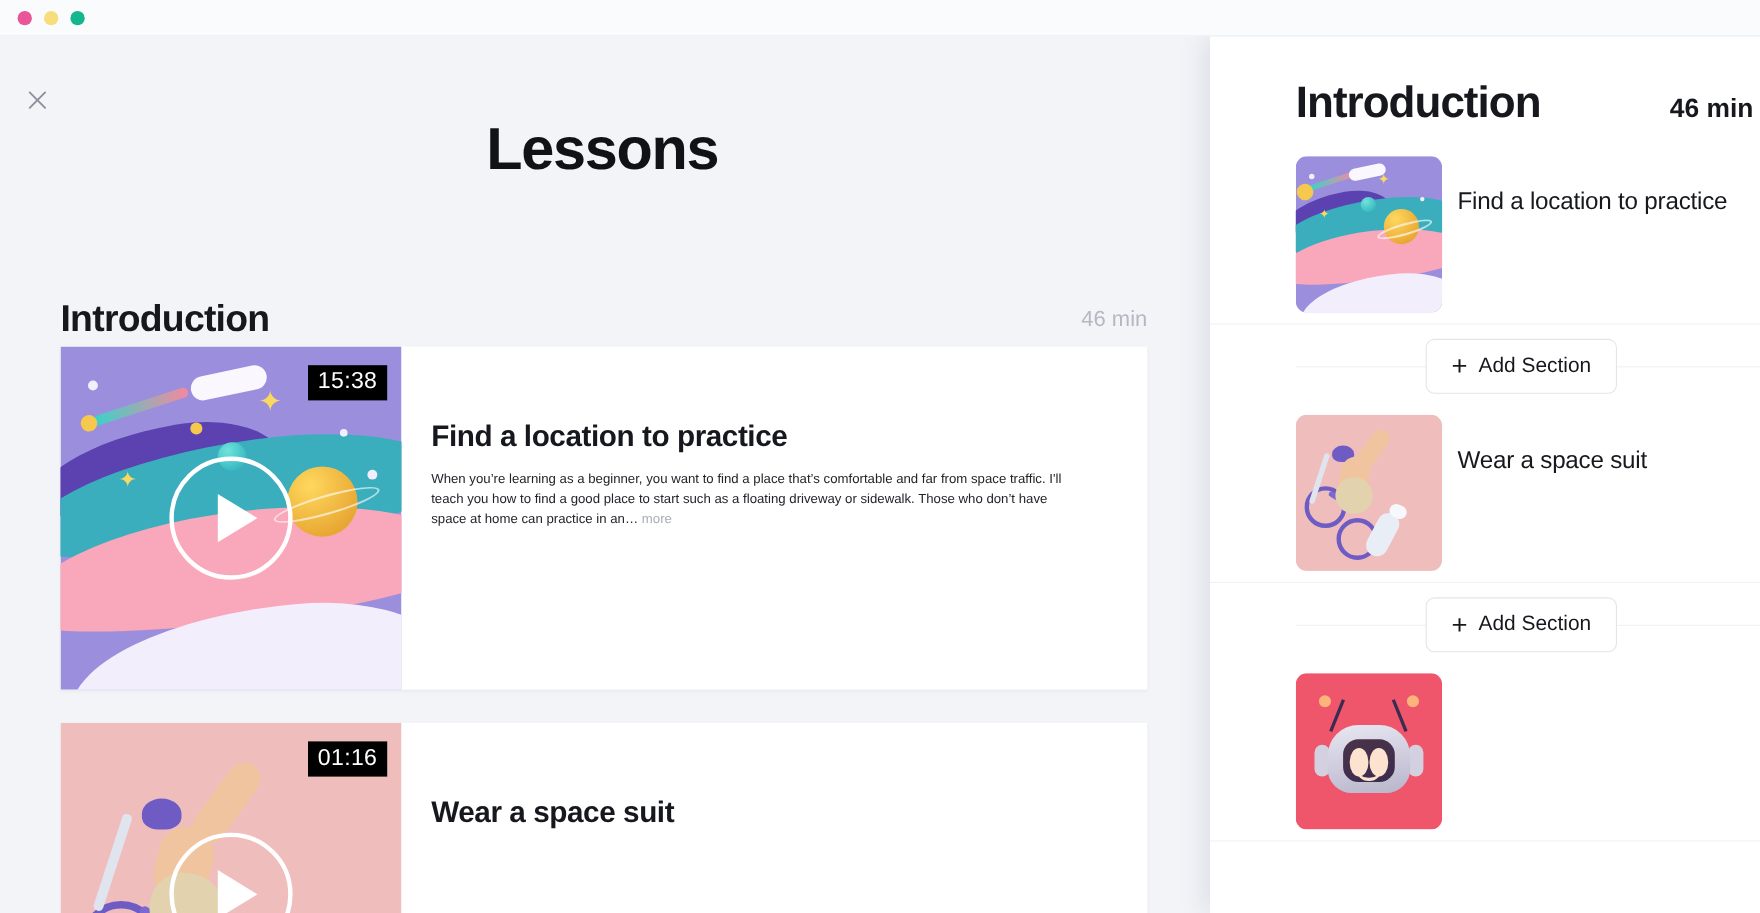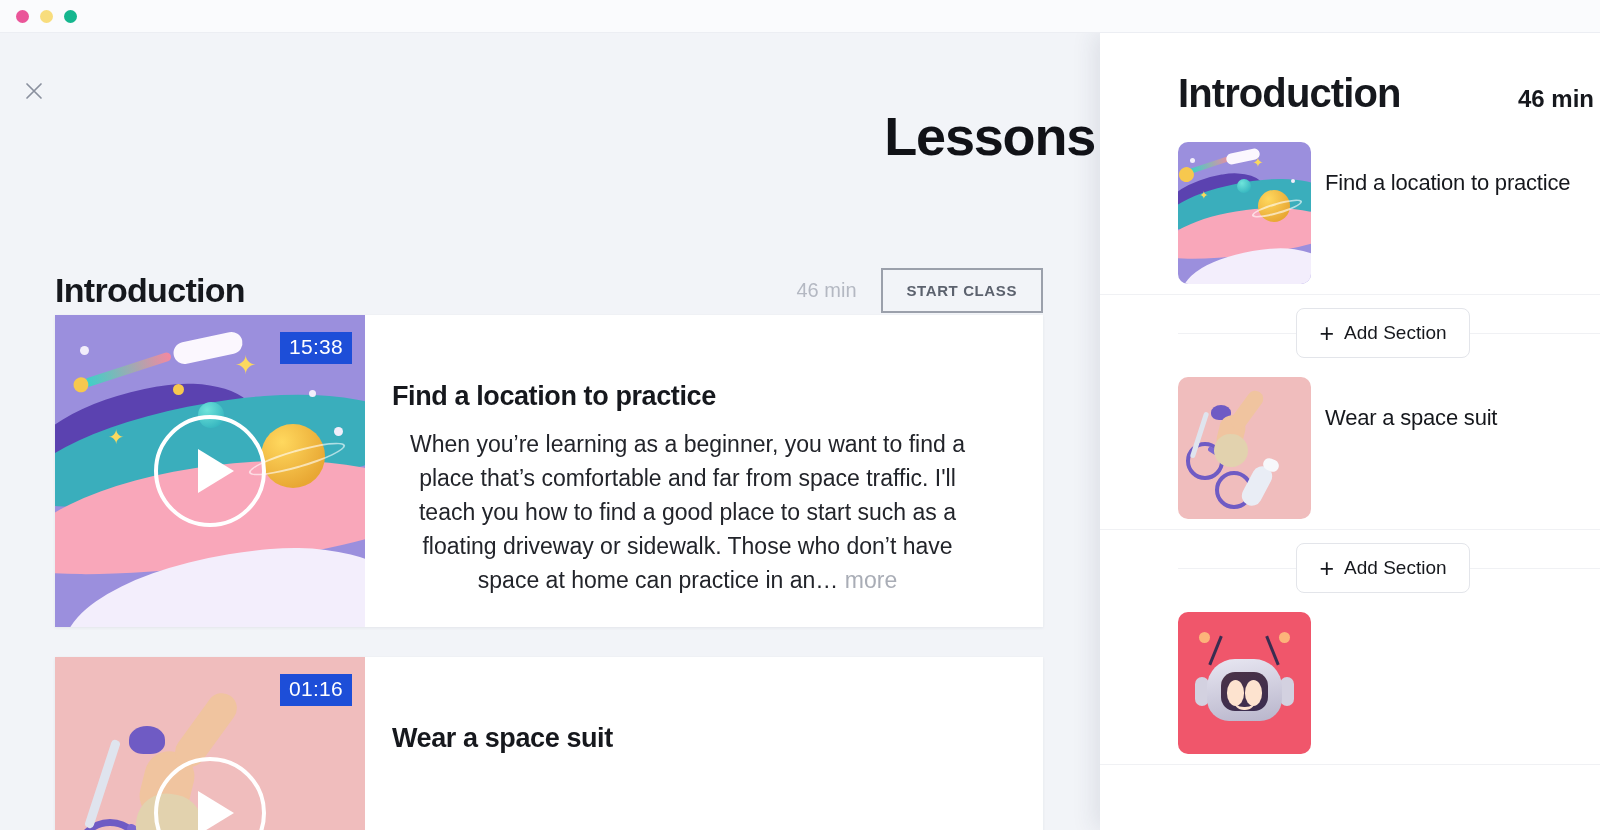--- a/index.html
+++ b/index.html
@@ -48,21 +48,21 @@
     width: 28px; height: 28px;
     display: flex; align-items: center; justify-content: center;
     cursor: pointer;
   }
   .close-btn svg { display: block; }
 
   .page-title {
     position: absolute;
     top: 76px; left: 0;
     width: 1095px;
-    text-align: right;
+    text-align: center;
     font-size: 54px;
     font-weight: 700;
     letter-spacing: -1.2px;
     color: #111217;
     line-height: 1;
   }
 
   .section-head {
     position: absolute;
     top: 228px; left: 55px;
@@ -118,21 +118,21 @@
   .thumb {
     position: relative;
     width: 310px;
     min-width: 310px;
     height: 312px;
     overflow: hidden;
   }
   .thumb-badge {
     position: absolute;
     top: 17px; right: 13px;
-    background: #1d4ed8;
+    background: #000000;
     color: #ffffff;
     font-size: 21px;
     font-weight: 500;
     padding: 3px 9px 5px;
     letter-spacing: 0.3px;
     z-index: 6;
     line-height: 1.15;
   }
   .play-overlay {
     position: absolute;
@@ -158,24 +158,23 @@
     padding: 66px 60px 30px 27px;
   }
   .card-title {
     font-size: 27px;
     font-weight: 700;
     color: #16181d;
     letter-spacing: -0.4px;
     margin-bottom: 15px;
   }
   .card-desc {
-    font-size: 23px;
+    font-size: 12px;
     line-height: 1.48;
     color: #22242a;
-    text-align: center;
   }
   .more-link {
     color: #a9adb6;
     cursor: pointer;
   }
 
   
   .art { position: absolute; inset: 0; }
 
   
@@ -472,21 +471,20 @@
       <path d="M3 3 L17 17 M17 3 L3 17" stroke="#8a909e" stroke-width="1.7" fill="none" stroke-linecap="round"></path>
     </svg>
   </div>
 
   <div class="page-title">Lessons</div>
 
   <div class="section-head">
     <div class="section-title">Introduction</div>
     <div class="section-right">
       <div class="section-duration">46 min</div>
-      <button class="start-class-btn">START CLASS</button>
     </div>
   </div>
 
   <div class="cards">
 
     <div class="lesson-card">
       <div class="thumb">
         <div class="art art-space">
           <div class="sp-wave2"></div>
           <div class="sp-wave1"></div>

